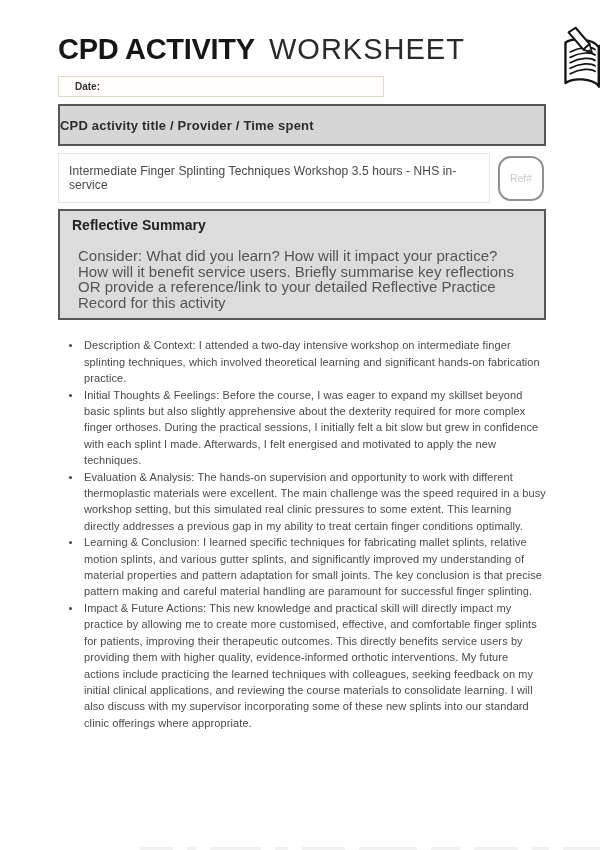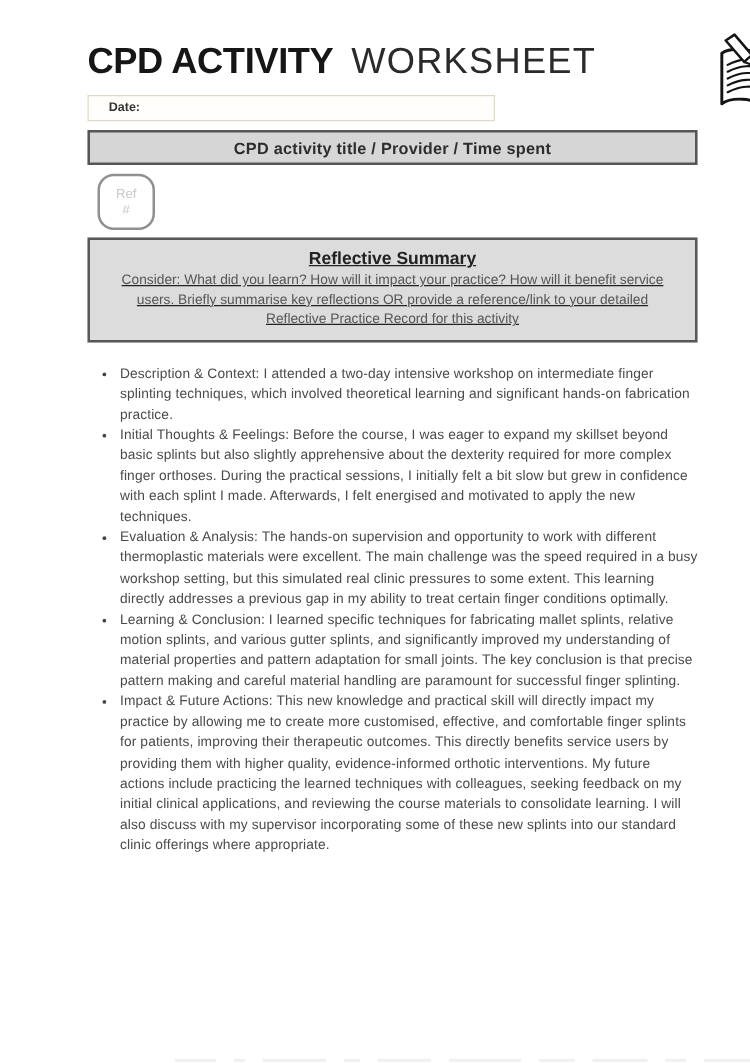--- a/index.html
+++ b/index.html
@@ -8,21 +8,21 @@
     position: relative;
     width: 600px;
     height: 850px;
     background: #ffffff;
     font-family: "Liberation Sans", sans-serif;
     overflow: hidden;
     color: #222;
   }
   .content {
     position: absolute;
-    left: 70px;
+    left: 58px;
     top: 0;
     width: 488px;
   }
   
   .main-title {
     margin-top: 32px;
     font-size: 29px;
     line-height: 34px;
     white-space: nowrap;
     color: #161616;
@@ -47,26 +47,26 @@
     display: flex;
     align-items: center;
     padding-left: 16px;
     font-size: 10px;
     font-weight: bold;
     color: #333;
   }
   
   .section-bar {
     margin-top: 7px;
-    height: 28px;
+    height: 42px;
     background: #d6d6d6;
     border: 2px solid #565656;
     display: flex;
     align-items: center;
-    justify-content: center;
+    justify-content: flex-start;
     font-size: 13px;
     font-weight: bold;
     color: #2d2d2d;
     letter-spacing: 0.2px;
   }
   
   .activity-row {
     margin-top: 7px;
     display: flex;
     align-items: center;
@@ -84,45 +84,43 @@
     color: #474747;
     letter-spacing: 0.1px;
   }
   .ref-box {
     margin-left: 8px;
     width: 46px;
     height: 45px;
     border: 2px solid #909090;
     border-radius: 13px;
     display: flex;
-    flex-direction: column;
+    flex-direction: row;
     align-items: center;
     justify-content: center;
     font-size: 10.5px;
     line-height: 13px;
     color: #c8c8c8;
     background: #ffffff;
   }
   
   .summary-box {
     margin-top: 6px;
     background: #dcdcdc;
     border: 2px solid #585858;
-    text-align: center;
     padding: 6px 12px 8px 12px;
-    text-decoration: underline;
   }
   .summary-title {
     font-size: 14px;
     font-weight: bold;
     color: #222;
   }
   .summary-hint {
-    margin-top: 3px;
-    font-size: 11px;
+    margin-top: 15px;
+    font-size: 15px;
     line-height: 15.6px;
     color: #555;
     padding: 0 6px;
   }
   
   .reflection-list {
     margin-top: 17px;
     list-style: disc outside;
     padding-left: 24px;
     font-size: 11px;
@@ -185,20 +183,23 @@
     <div class="date-box">
       <span>Date:</span>
       <span></span>
     </div>
 
     <div class="section-bar">
       <span>CPD activity title / Provider / Time spent</span>
     </div>
 
     <div class="activity-row">
+      <div class="activity-field">
+        <span>Intermediate Finger Splinting Techniques Workshop 3.5 hours - NHS in-service</span>
+      </div>
       <div class="ref-box">
         <span>Ref</span>
         <span>#</span>
       </div>
     </div>
 
     <div class="summary-box">
       <div class="summary-title">Reflective Summary</div>
       <div class="summary-hint">Consider: What did you learn? How will it impact your practice? How will it benefit service users. Briefly summarise key reflections OR provide a reference/link to your detailed Reflective Practice Record for this activity</div>
     </div>

